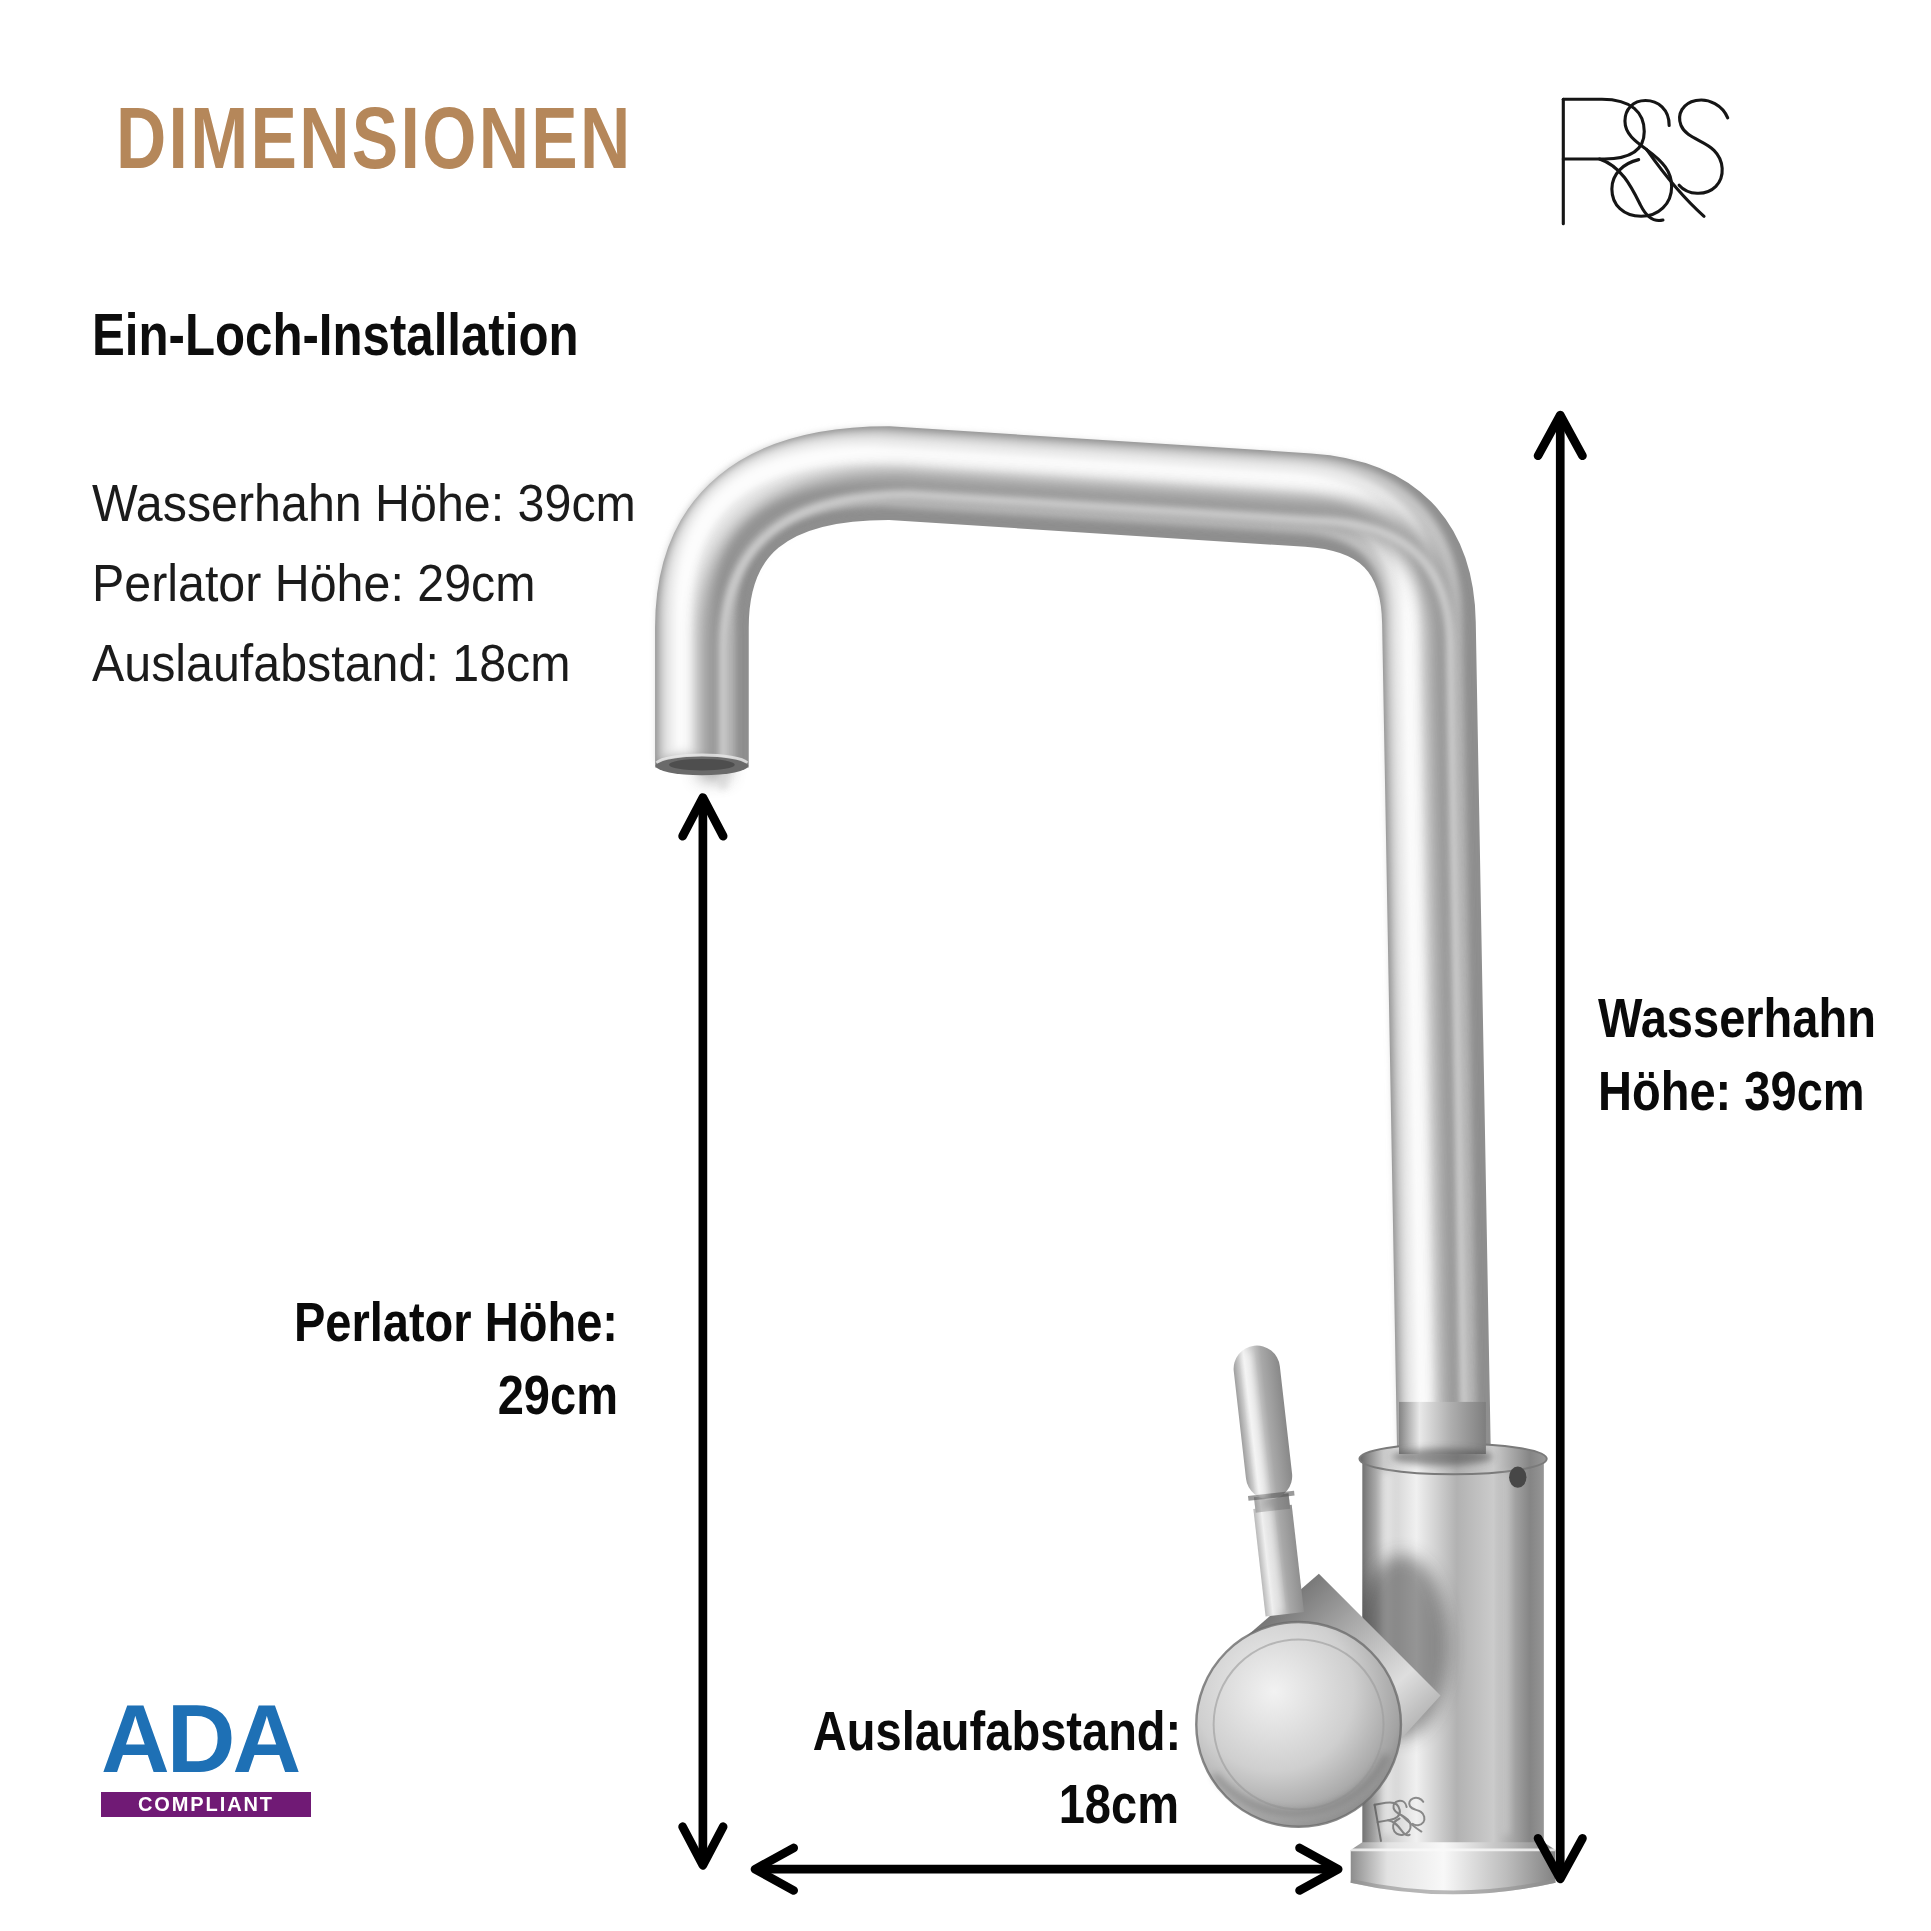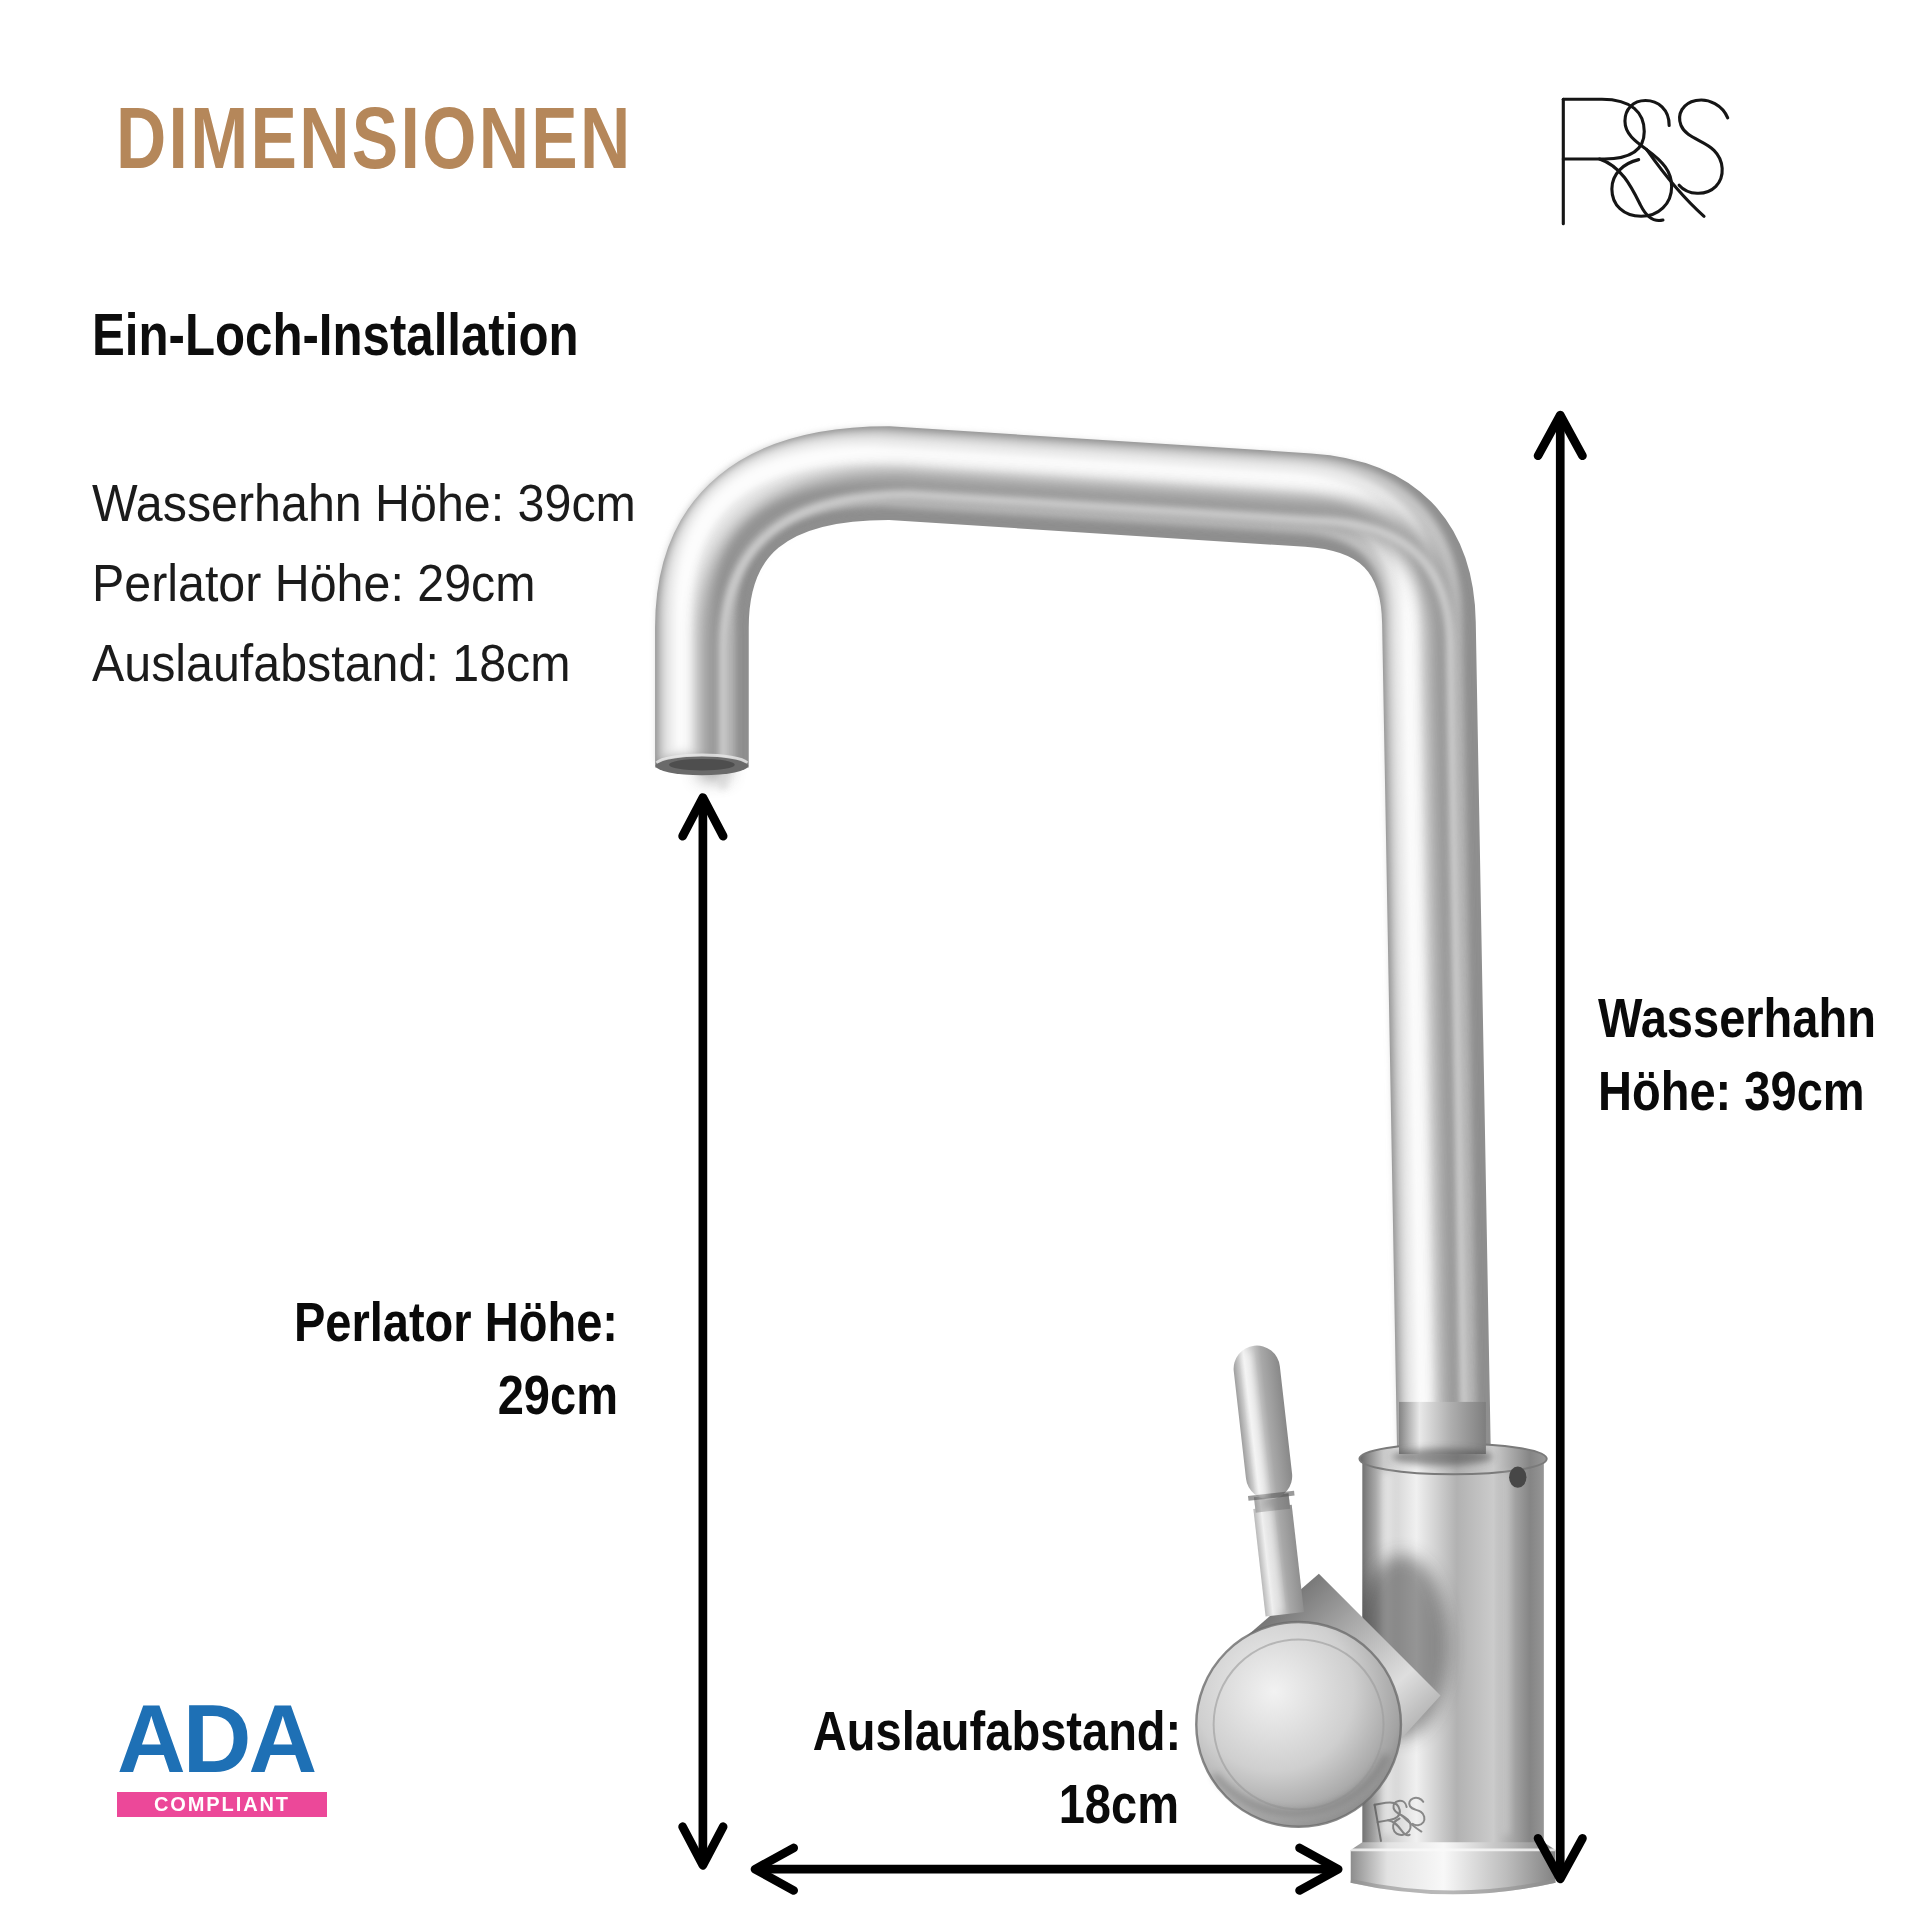--- a/index.html
+++ b/index.html
@@ -18,24 +18,24 @@
   .specs{left:92px;top:463px;font-size:52px;line-height:80px;color:#1b1b1b;
          transform:scaleX(.93);transform-origin:left top;}
 
   .dim-label{font-weight:800;font-size:56px;line-height:73px;color:#0a0a0a;}
   .label-faucet-h{left:1598px;top:981px;transform:scaleX(.84);transform-origin:left top;}
   .label-perlator{left:174px;top:1285px;width:444px;text-align:right;
                   transform:scaleX(.84);transform-origin:right top;}
   .label-auslauf{left:743px;top:1694px;width:436px;text-align:right;
                  transform:scaleX(.84);transform-origin:right top;}
 
-  .ada{left:117px;top:1690px;width:210px;}
+  .ada{left:101px;top:1690px;width:210px;}
   .ada-title{font-size:97px;font-weight:800;color:#1e70b5;letter-spacing:-2.9px;
              line-height:97px;transform:scaleX(.98);transform-origin:left top;}
-  .ada-bar{margin-top:4.8px;background:#ec4899;height:25px;display:flex;
+  .ada-bar{margin-top:4.8px;background:#701a75;height:25px;display:flex;
            align-items:center;justify-content:center;}
   .ada-bar span{color:#ffffff;font-weight:700;font-size:20px;letter-spacing:1.9px;line-height:25px;}
 
   svg{display:block;}
   .scene{left:0;top:0;}
 </style>
 </head>
 <body>
 
 <svg width="0" height="0" style="position:absolute" aria-hidden="true">

